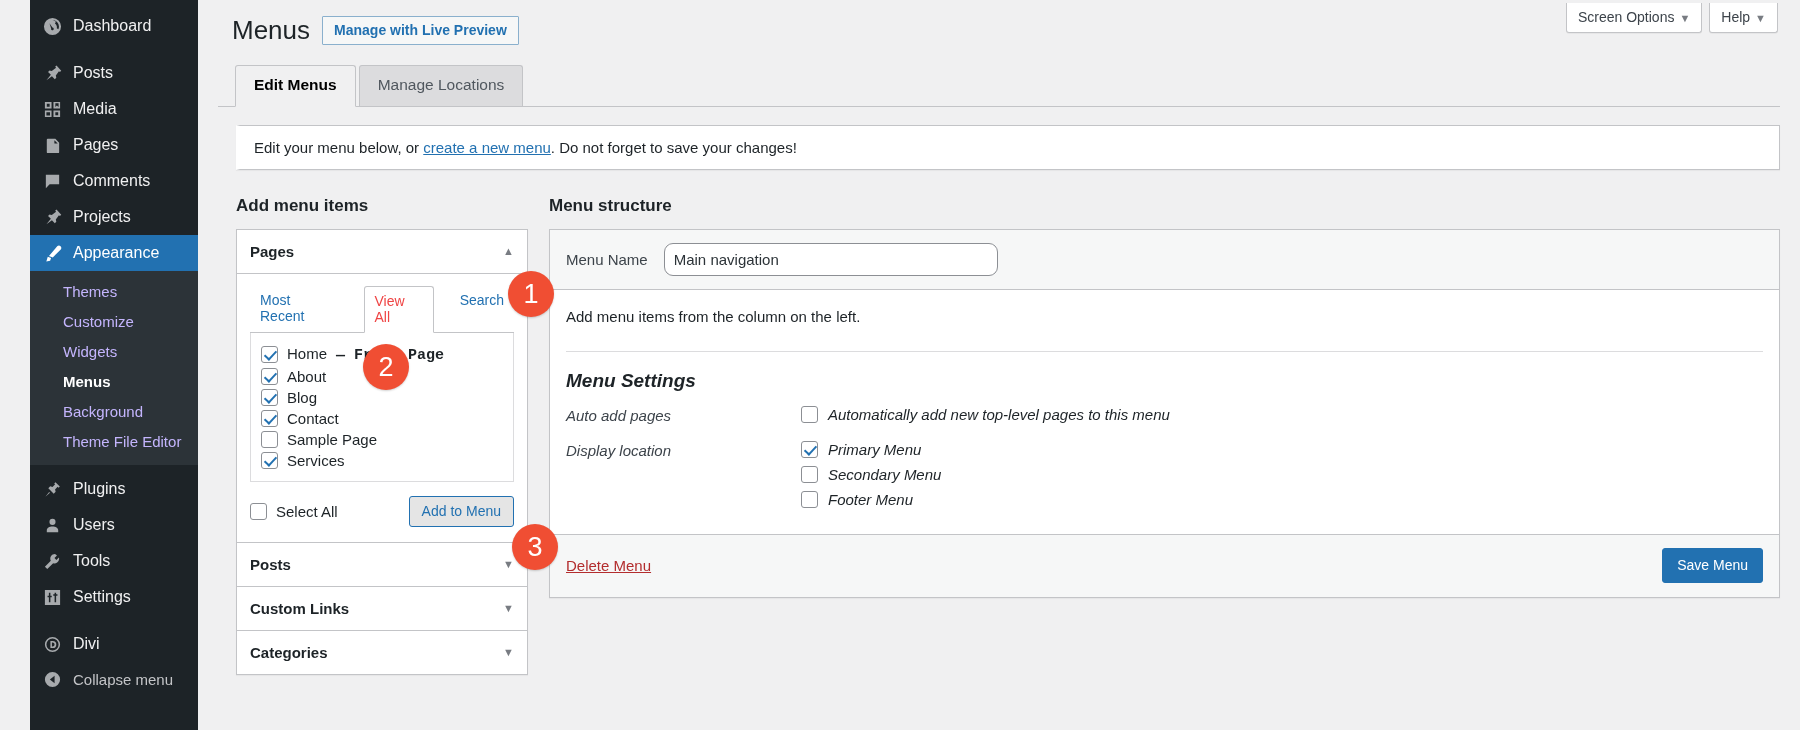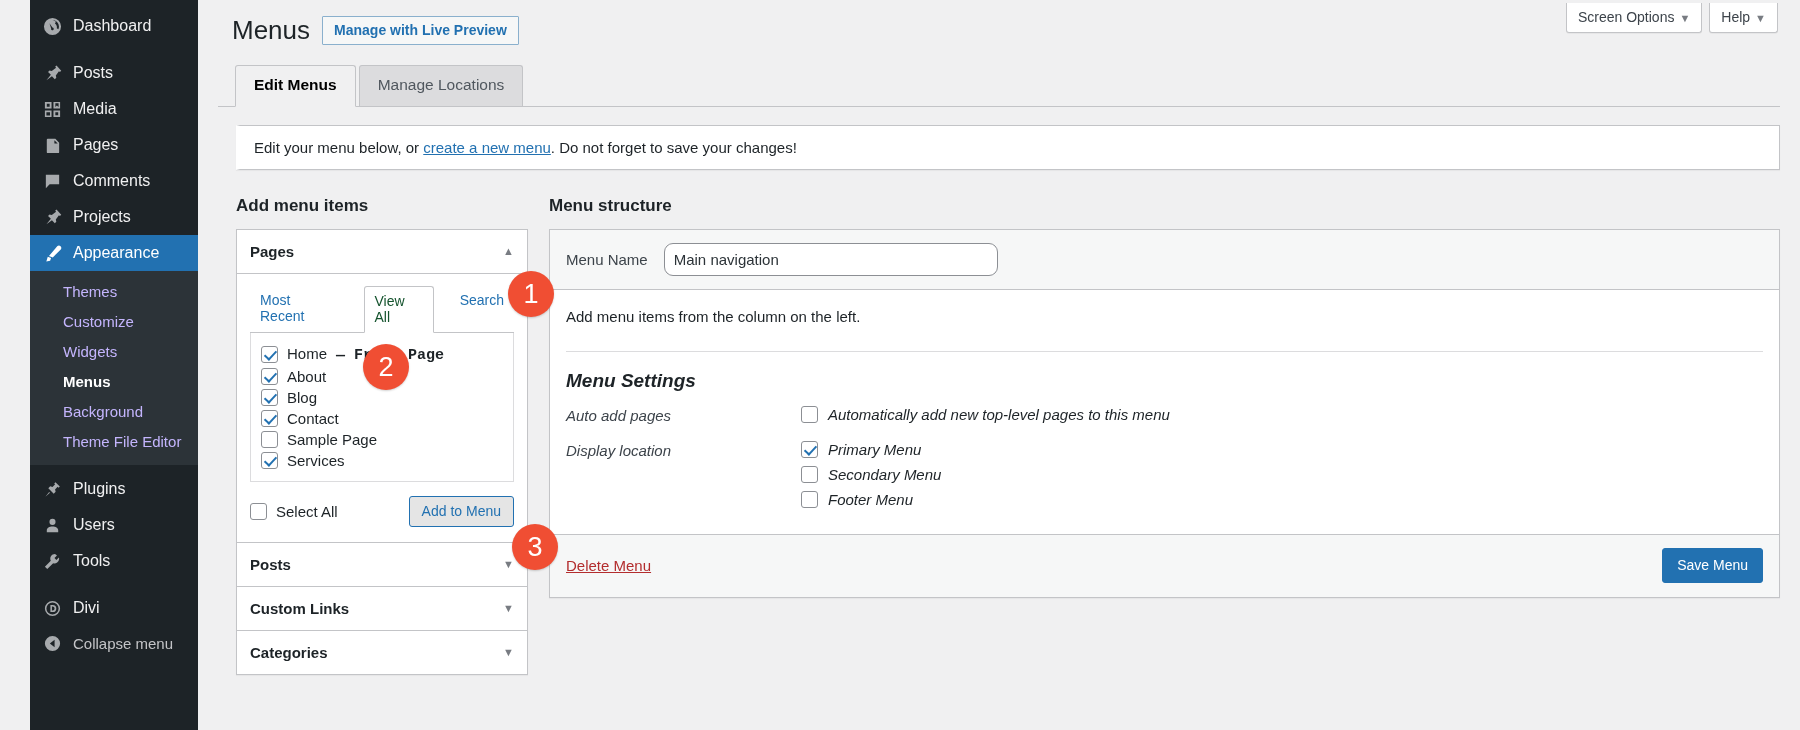--- a/index.html
+++ b/index.html
@@ -101,21 +101,21 @@
     border-bottom: 1px solid #c3c4c7; cursor: pointer;
   }
   .acc-head.plain { border-bottom: 1px solid #c3c4c7; }
   .acc-head:last-child { border-bottom: 0; }
   .tri { color: #787c82; font-size: 11px; }
 
   .acc-body { padding: 12px 13px 13px 13px; }
   .itemtabs { display: flex; border-bottom: 1px solid #c3c4c7; position: relative; gap: 16px; }
   .itemtab { font-size: 14px; color: #2271b1; padding: 6px 10px 7px; cursor: pointer; }
   .itemtab.active {
-    color: #14532d; background: #fff; border: 1px solid #c3c4c7;
+    color: #ef4444; background: #fff; border: 1px solid #c3c4c7;
     border-bottom-color: #fff; margin-bottom: -1px; border-radius: 3px 3px 0 0;
   }
   .checklist {
     border: 1px solid #dcdcde; border-top: 0; padding: 10px 10px 10px 10px;
     max-height: 190px; overflow: hidden;
   }
   .chk-row { display: flex; align-items: center; padding: 2px 0; font-size: 15px; color: #1d2327; }
   .chk-row .lbl { margin-left: 9px; }
   .chk-row .lbl b { font-weight: bold; font-family: Liberation Mono, monospace; }
 
@@ -286,20 +286,28 @@
 
     <div class="nav-item">
       <span class="ico">
         <svg viewBox="0 0 20 20">
             <path d="M12.6 2a5 5 0 00-4.4 7.3L2 15.5 4.5 18l6.2-6.2A5 5 0 0017 7.4a5 5 0 00-.3-1.7l-2.6 2.6-2-2 2.6-2.6A5 5 0 0012.6 2z"></path>
           </svg>
       </span>
       <span>Tools</span>
     </div>
 
+    <div class="nav-item">
+      <span class="ico">
+        <svg viewBox="0 0 20 20">
+            <path d="M2 2h16v16H2zm4.2 3v3.1H4.8v1.6h1.4V15h1.6V9.7h1.4V8.1H7.8V5zm6 0v1.5h-1.4v1.6h1.4V15h1.6V8.1h1.4V6.5h-1.4V5z"></path>
+          </svg>
+      </span>
+      <span>Settings</span>
+    </div>
 
     <div class="nav-gap"></div>
 
     <div class="nav-item">
       <span class="ico">
         <svg viewBox="0 0 20 20">
             <path d="M10 2a8 8 0 108 8 8 8 0 00-8-8zm0 1.6A6.4 6.4 0 113.6 10 6.4 6.4 0 0110 3.6zM7.8 6.2v7.6h2.4a3.8 3.8 0 000-7.6zm1.6 1.6h.6a2.2 2.2 0 010 4.4h-.6z"></path>
           </svg>
       </span>
       <span>Divi</span>

